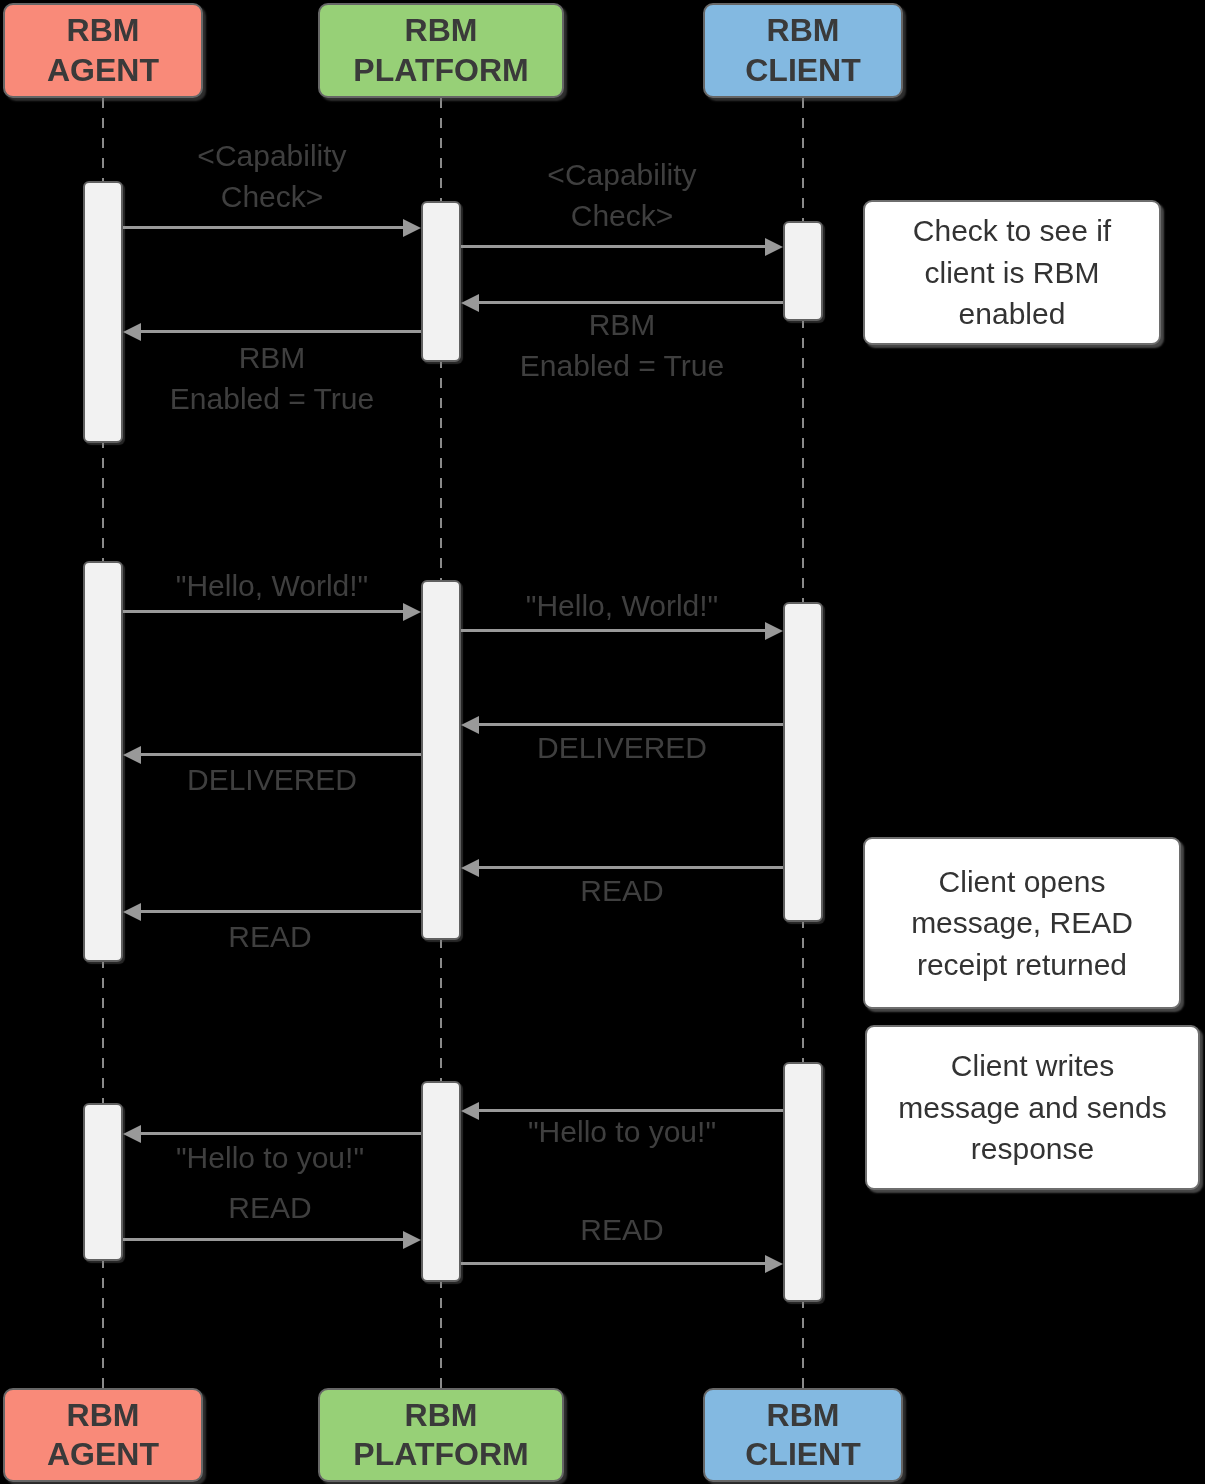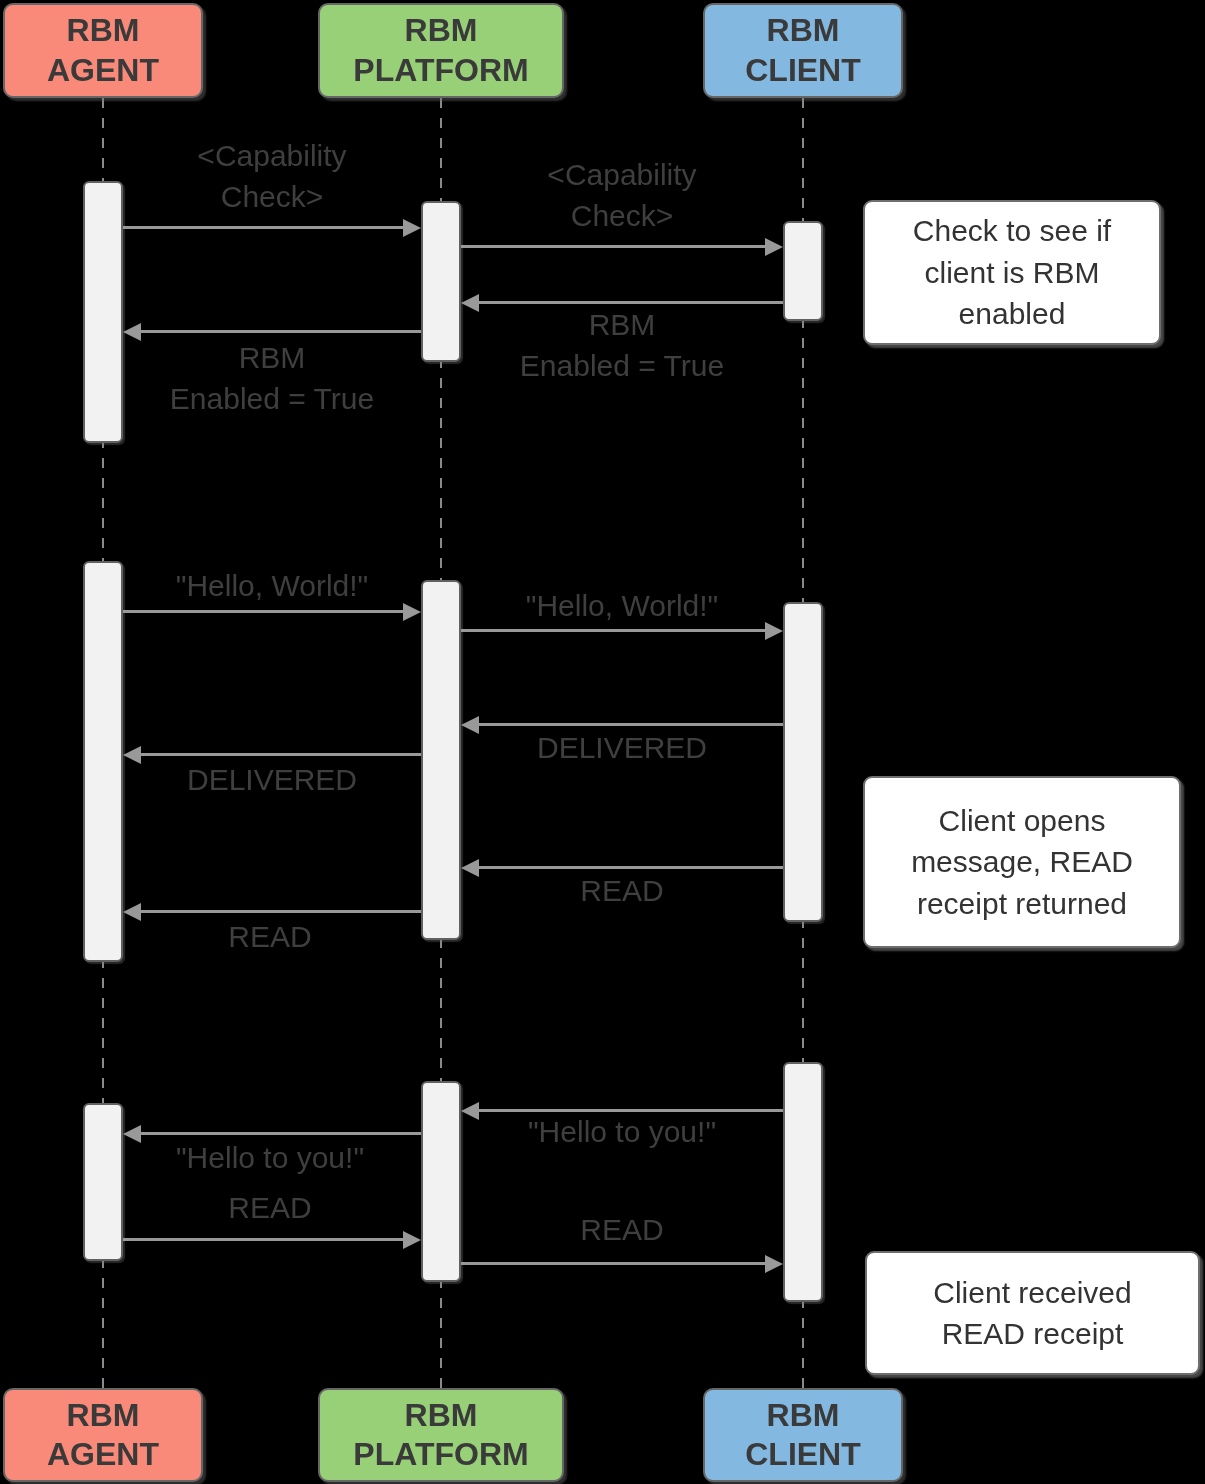--- a/index.html
+++ b/index.html
@@ -108,18 +108,19 @@
 PLATFORM</div>
     <div class="actor-box" style="left: 318px; top: 1388px; width: 246px; height: 94px; background: rgb(151, 208, 119);">RBM
 PLATFORM</div>
     <div class="actor-box" style="left: 703px; top: 3px; width: 200px; height: 95px; background: rgb(131, 185, 225);">RBM
 CLIENT</div>
     <div class="actor-box" style="left: 703px; top: 1388px; width: 200px; height: 94px; background: rgb(131, 185, 225);">RBM
 CLIENT</div>
     <div class="note-box" style="left: 863px; top: 200px; width: 298px; height: 145px;">Check to see if
 client is RBM
 enabled</div>
-    <div class="note-box" style="left: 863px; top: 776px; width: 318px; height: 172px;">Client opens
+    <div class="note-box" style="left: 863px; top: 837px; width: 318px; height: 172px;">Client opens
 message, READ
 receipt returned</div>
-    <div class="note-box" style="left: 865px; top: 1251px; width: 335px; height: 124px;">Client received
-READ receipt</div>
+    <div class="note-box" style="left: 865px; top: 1025px; width: 335px; height: 165px;">Client writes
+message and sends
+response</div>
   </div>
 
 </body></html>

